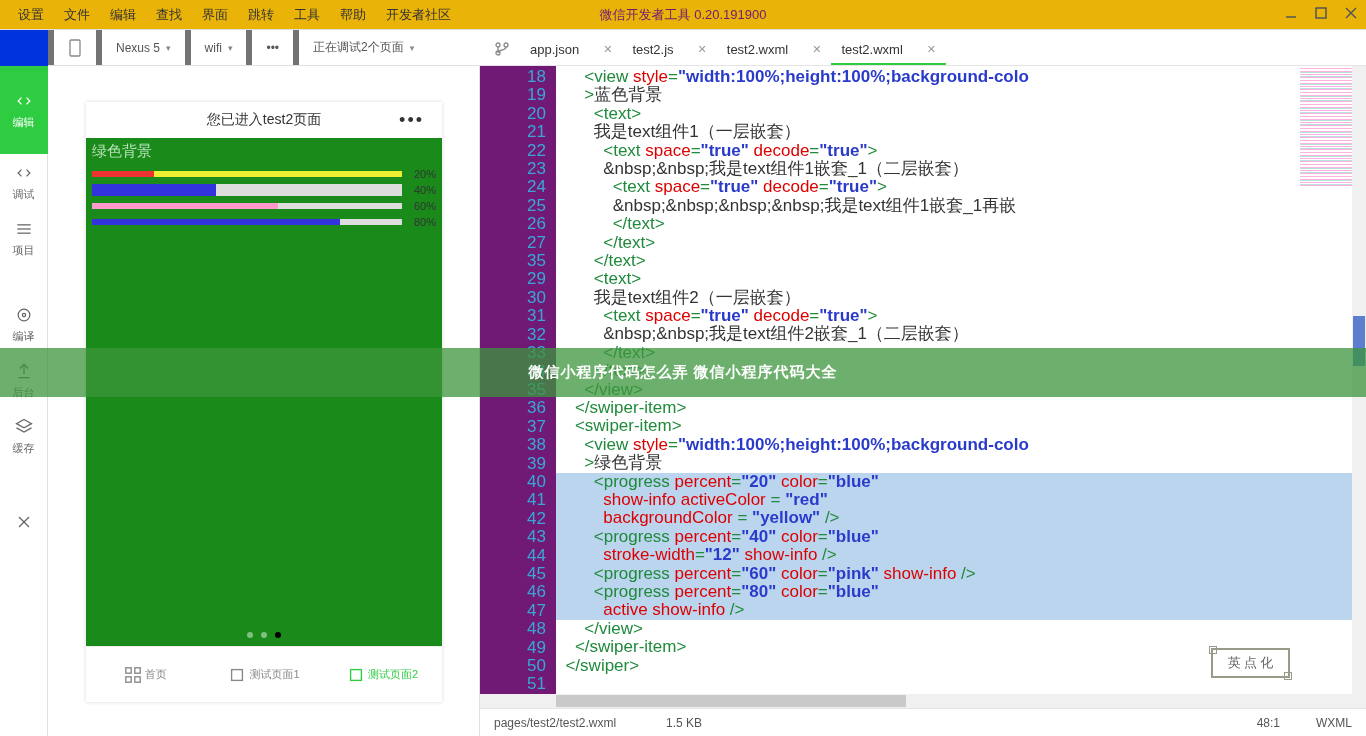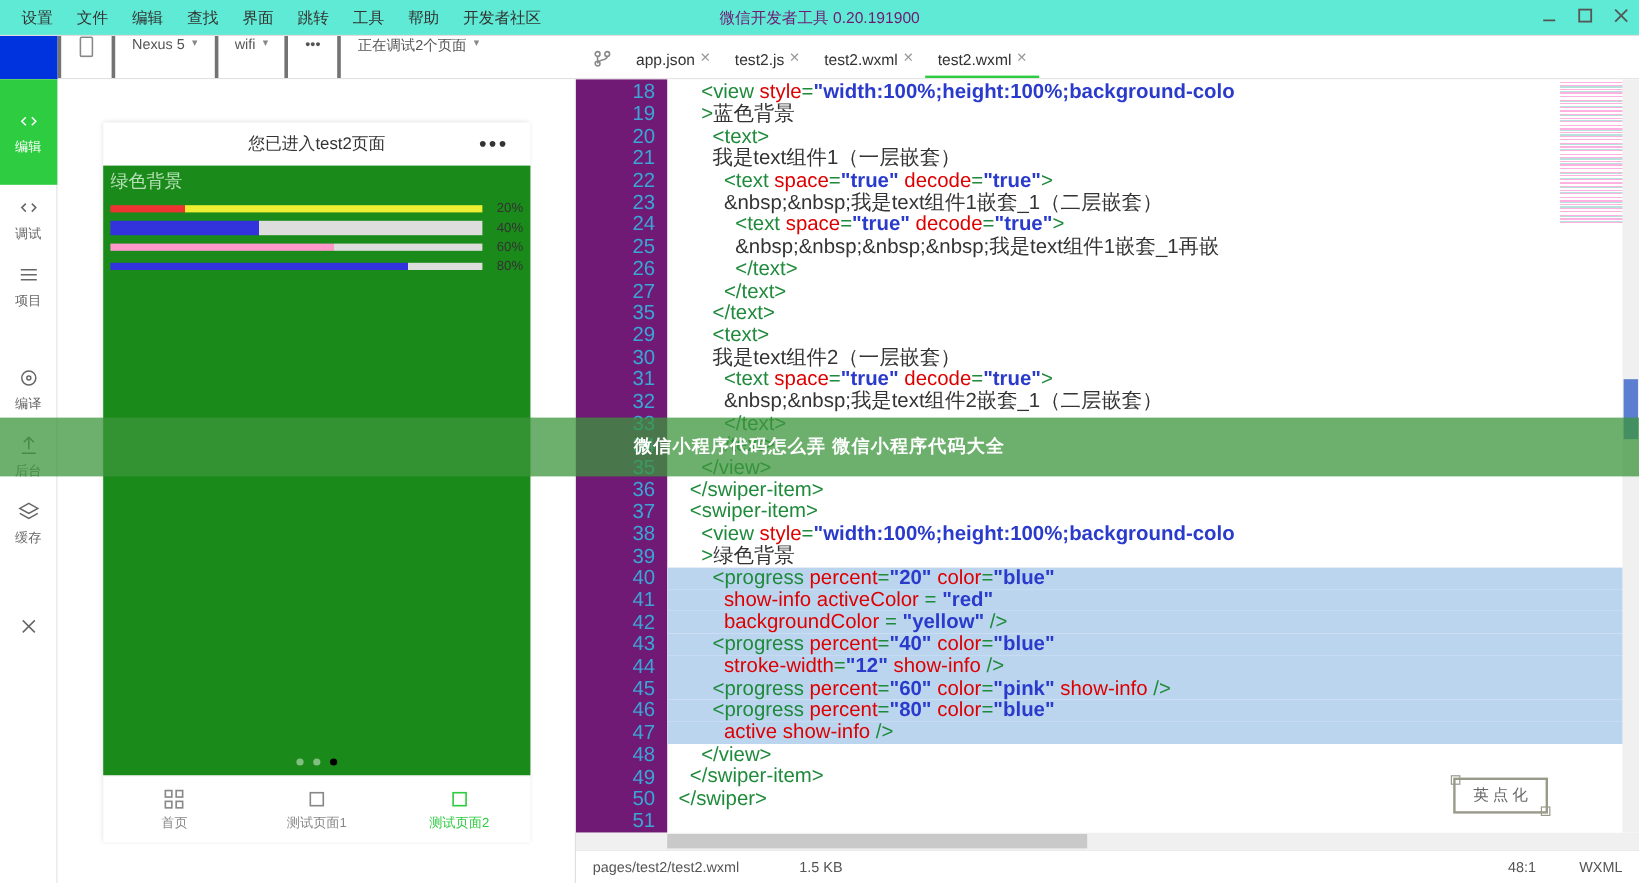--- a/index.html
+++ b/index.html
@@ -1,29 +1,29 @@
 <!DOCTYPE html>
 <html><head>
 <meta charset="utf-8">
 <style>
 * { margin:0; padding:0; box-sizing:border-box; font-family:"Microsoft YaHei","Segoe UI",sans-serif; }
 body { width:1366px; height:736px; background:#f0f0f0; overflow:hidden; position:relative; }
 
 
-.menubar { height:30px; background:#5eead4; display:flex; align-items:center; padding:0 8px; font-size:13px; color:#333; border-bottom:1px solid #ddd; }
+.menubar { height:30px; background:#eab308; display:flex; align-items:center; padding:0 8px; font-size:13px; color:#333; border-bottom:1px solid #ddd; }
 .menubar .mi { padding:0 10px; cursor:pointer; }
 .winctrls { position:absolute; right:6px; top:4px; display:flex; gap:12px; }
 .winctrls span { width:18px; height:18px; display:flex; align-items:center; justify-content:center; color:#555; }
 .winctrls svg { width:14px; height:14px; stroke:#555; stroke-width:1.5; fill:none; }
 .apptitle { position:absolute; left:50%; transform:translateX(-50%); font-size:13px; color:#701a75; top:6px; }
 
 
 .toolbar { height:36px; background:#fff; border-bottom:1px solid #e0e0e0; display:flex; align-items:center; font-size:12px; color:#555; }
 .toolbar .bluebox { width:48px; height:36px; background:#0033dd; }
-.toolbar .seg { padding:0 14px; display:flex; align-items:flex-start; gap:6px; border-left:3px solid #737373; height:100%; }
+.toolbar .seg { padding:0 14px; display:flex; align-items:center; gap:6px; border-left:6px solid #737373; height:100%; }
 .toolbar .seg:first-of-type { border-left:none; }
 .chev { font-size:9px; color:#888; }
 
 
 .leftrail { position:absolute; left:0; top:66px; width:48px; height:670px; background:#fff; border-right:1px solid #e0e0e0; display:flex; flex-direction:column; align-items:center; }
 .leftrail .item { width:48px; height:56px; display:flex; flex-direction:column; align-items:center; justify-content:center; font-size:11px; color:#666; gap:4px; }
 .leftrail .item.active { background:#2ecc40; color:#fff; height:88px; }
 .leftrail .item svg { width:20px; height:20px; stroke:#666; stroke-width:1.5; fill:none; }
 .leftrail .item.active svg { stroke:#fff; }
 .leftrail .spacer { flex:0 0 30px; }
@@ -39,30 +39,30 @@
 .pbar .track { height:6px; flex:1; }
 .pbar .pct { font-size:11px; color:#333; width:34px; text-align:right; }
 .pbar.p1 .track { background:linear-gradient(to right,#e33 0%,#e33 20%,#ee3 20%,#ee3 100%); }
 .pbar.p2 .track { height:12px; background:linear-gradient(to right,#33d 0%,#33d 40%,#ddd 40%,#ddd 100%); }
 .pbar.p3 .track { background:linear-gradient(to right,#f9c 0%,#f9c 60%,#ddd 60%,#ddd 100%); }
 .pbar.p4 .track { background:linear-gradient(to right,#33d 0%,#33d 80%,#ddd 80%,#ddd 100%); }
 .device .pager { position:absolute; bottom:8px; left:50%; transform:translateX(-50%); display:flex; gap:8px; }
 .device .pager span { width:6px; height:6px; border-radius:50%; background:rgba(255,255,255,0.45); }
 .device .pager span.on { background:#000; }
 .device .tabbar { height:56px; display:flex; border-top:1px solid #eee; }
-.device .tabbar .tab { flex:1; display:flex; flex-direction:column; align-items:center; justify-content:center; font-size:11px; color:#888; gap:3px; }
+.device .tabbar .tab { flex:1; display:flex; flex-direction:row; align-items:center; justify-content:center; font-size:11px; color:#888; gap:3px; }
 .device .tabbar .tab.active { color:#2ecc40; }
 .device .tabbar .tab svg { width:18px; height:18px; stroke:#888; stroke-width:1.5; fill:none; }
 .device .tabbar .tab.active svg { stroke:#2ecc40; }
 
 
 .editor { position:absolute; left:480px; top:30px; right:0; bottom:28px; background:#fff; display:flex; flex-direction:column; }
 .tabs { height:36px; display:flex; align-items:flex-end; padding-left:10px; font-size:13px; border-bottom:1px solid #e5e5e5; }
 .tabs .branch { width:24px; height:24px; display:flex; align-items:center; justify-content:center; margin-right:6px; margin-bottom:4px; }
-.tabs .tab { padding:6px 10px; display:flex; align-items:flex-start; gap:4px; color:#333; border-bottom:2px solid transparent; }
+.tabs .tab { padding:6px 10px; display:flex; align-items:center; gap:24px; color:#333; border-bottom:2px solid transparent; }
 .tabs .tab .x { color:#999; font-size:11px; }
 .tabs .tab.active { border-bottom:2px solid #2ecc40;margin-top:16px; }
 .codewrap { flex:1; display:flex; overflow:hidden; position:relative; }
 .gutter { width:76px; text-align:right; padding:2px 10px 0 0; font-family:Consolas,monospace; font-size:17px; line-height:18.4px; color:#3ba6d6; background:#701a75; }
 .code { flex:1; font-family:Consolas,monospace; font-size:17px; line-height:18.4px; white-space:pre; padding-top:2px; overflow:hidden; }
 .code .ln { height:18.4px; }
 .tg { color:#1f8a3b; } .at { color:#d00; } .st { color:#2a3bcc; font-weight:bold; } .tx { color:#333; } .op { color:#1f8a3b; }
 .hl { background:#bcd5ef; }
 .minimap { position:absolute; right:10px; top:2px; width:56px; height:120px; background:repeating-linear-gradient(#f2a 0 1px,transparent 1px 3px),repeating-linear-gradient(#3a9 0 1px,transparent 1px 4px); opacity:0.35; }
 .vscroll { position:absolute; right:0; top:0; width:14px; height:100%; background:#f0f0f0; }

